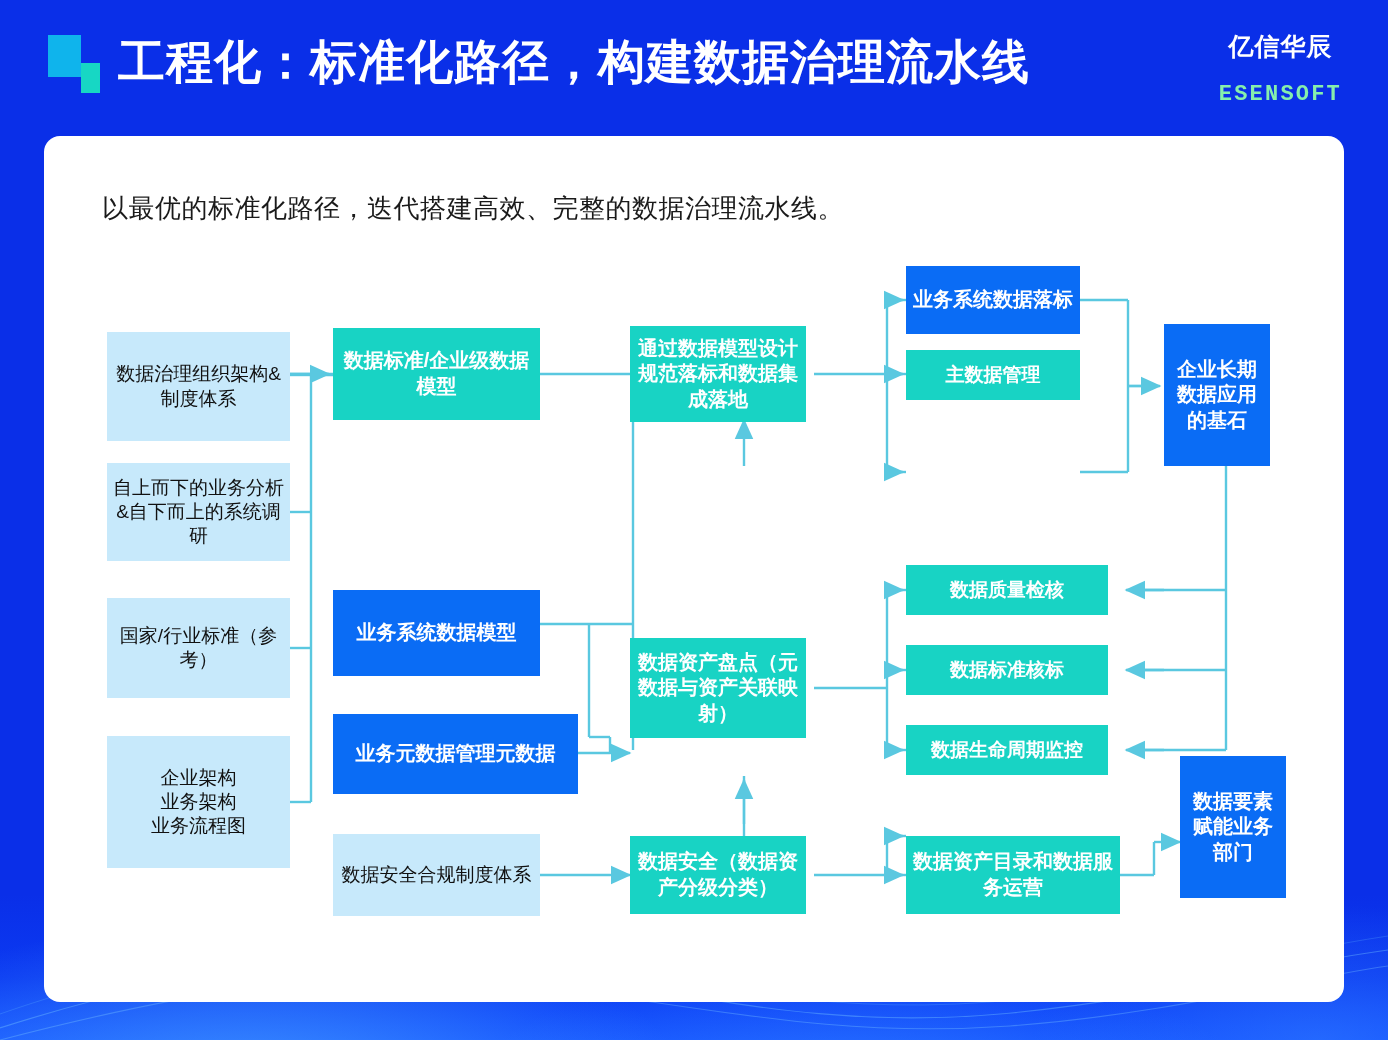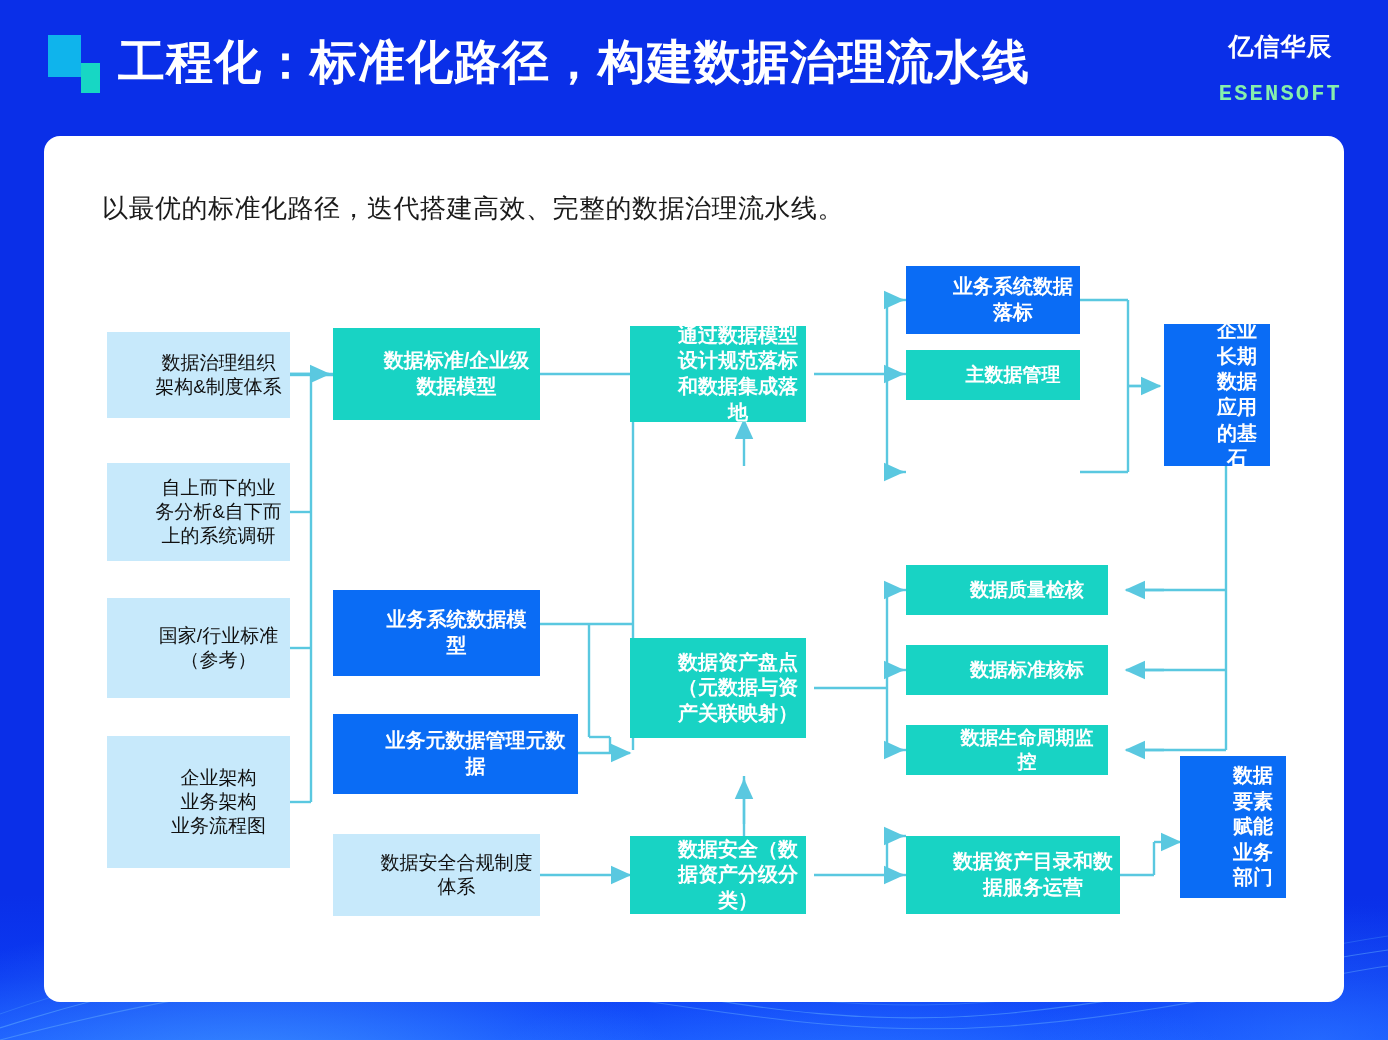--- a/index.html
+++ b/index.html
@@ -72,21 +72,21 @@
   .diagram {
     position: absolute; left: 0; top: 0; width: 1300px; height: 866px;
   }
   .wires { position: absolute; left: 0; top: 0; width: 1300px; height: 866px; }
   .node {
     position: absolute;
     display: flex; align-items: center; justify-content: center;
     text-align: center; line-height: 1.28;
     z-index: 2;
   }
-  .node span { display: block; padding: 0 6px; margin-left: 40px; }
+  .node span { display: block; padding: 0 6px; }
   .n-light {
     background: #c7e9fb; color: #111111;
     font-size: 19px; font-weight: normal;
   }
   .n-teal {
     background: #18d3c4; color: #ffffff;
     font-size: 20px; font-weight: bold;
   }
   .n-blue {
     background: #0a6cf5; color: #ffffff;
@@ -229,21 +229,21 @@
 
       <g fill="none" stroke="#5ac8e0" stroke-width="2.4">
         <path d="M1076,739 L1110,739"></path>
         <path d="M1110,739 L1110,706"></path>
       </g>
       <g fill="none" stroke="#5ac8e0" stroke-width="2.4" marker-end="url(#ar)">
         <path d="M1110,706 L1136,706"></path>
       </g>
     </svg>
 
-    <div class="node n-light" style="left:63px;  top:196px; width:183px; height:86px;">
+    <div class="node n-light" style="left:63px;  top:196px; width:183px; height:109px;">
       <span>数据治理组织架构&amp;制度体系</span>
     </div>
     <div class="node n-light" style="left:63px;  top:327px; width:183px; height:98px;">
       <span>自上而下的业务分析&amp;自下而上的系统调研</span>
     </div>
     <div class="node n-light" style="left:63px;  top:462px; width:183px; height:100px;">
       <span>国家/行业标准（参考）</span>
     </div>
     <div class="node n-light" style="left:63px;  top:600px; width:183px; height:132px; flex-direction:column;">
       <span>企业架构</span>

